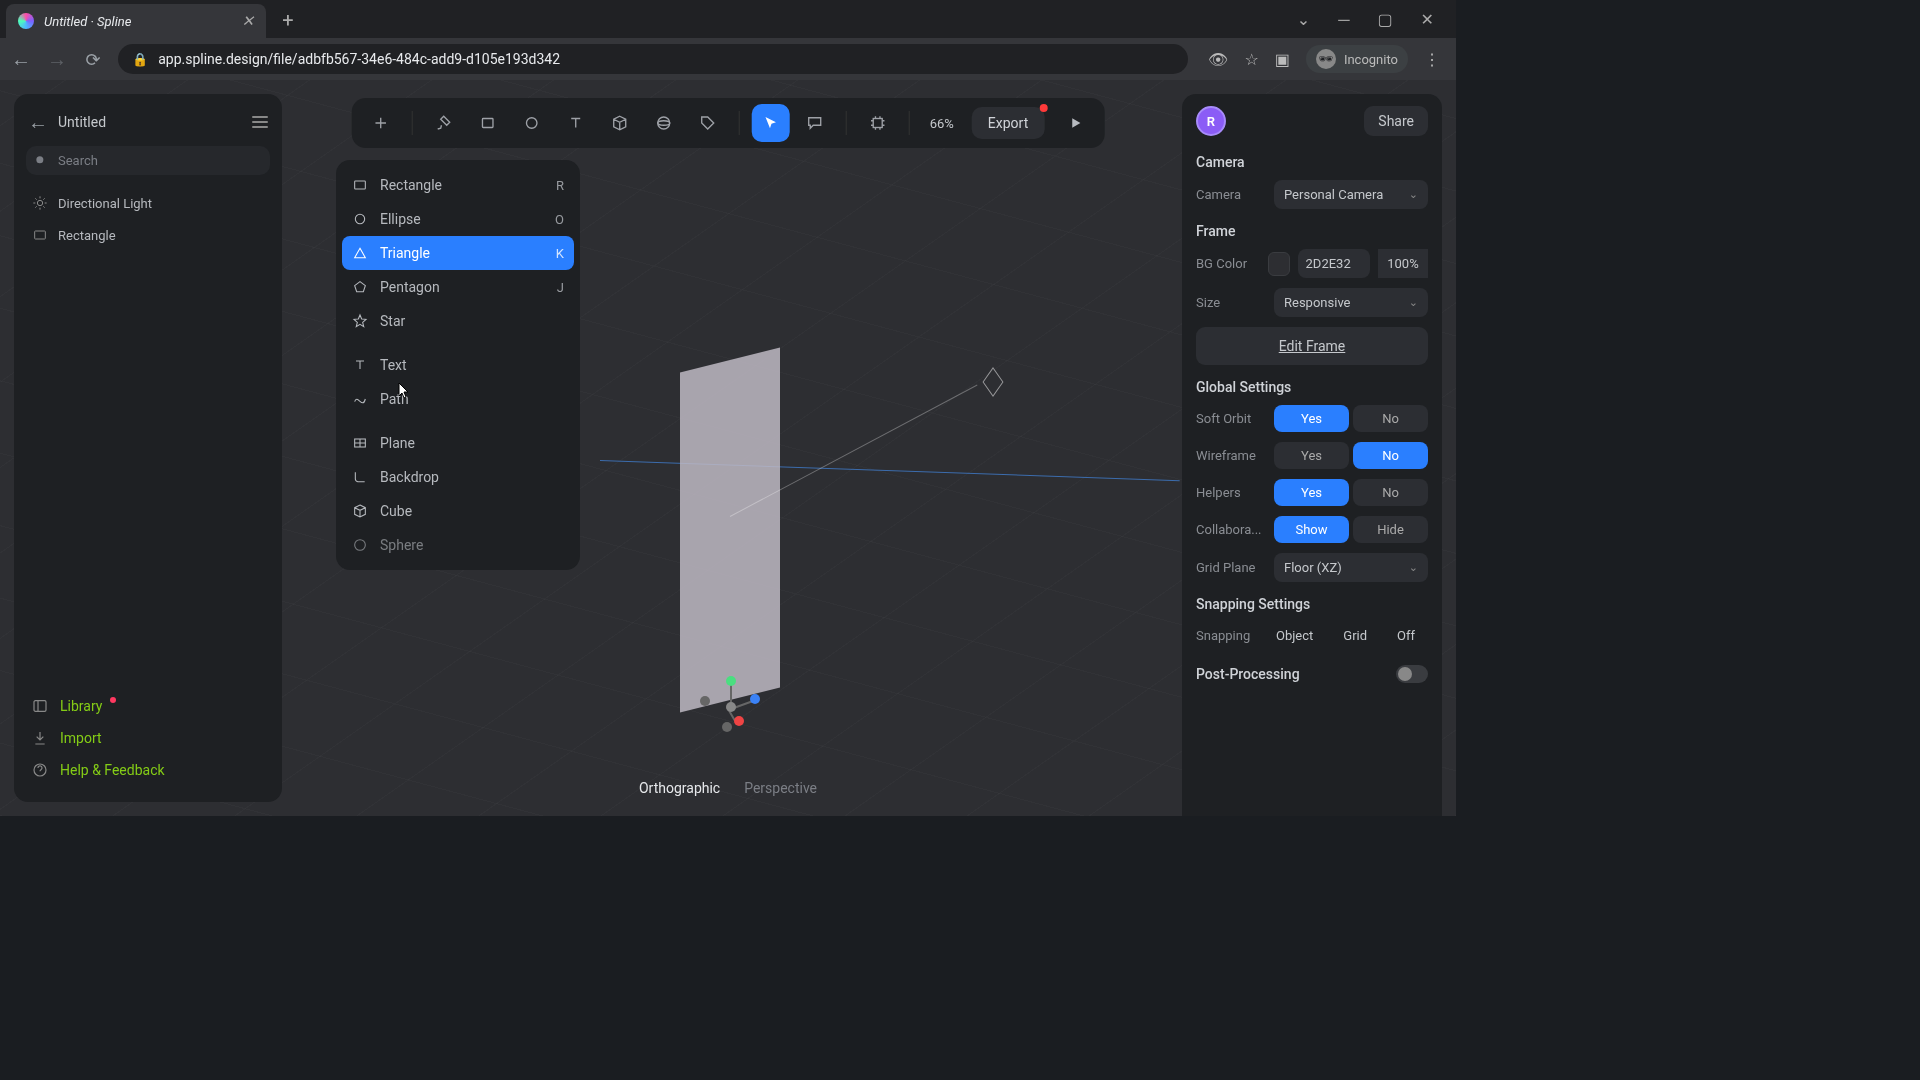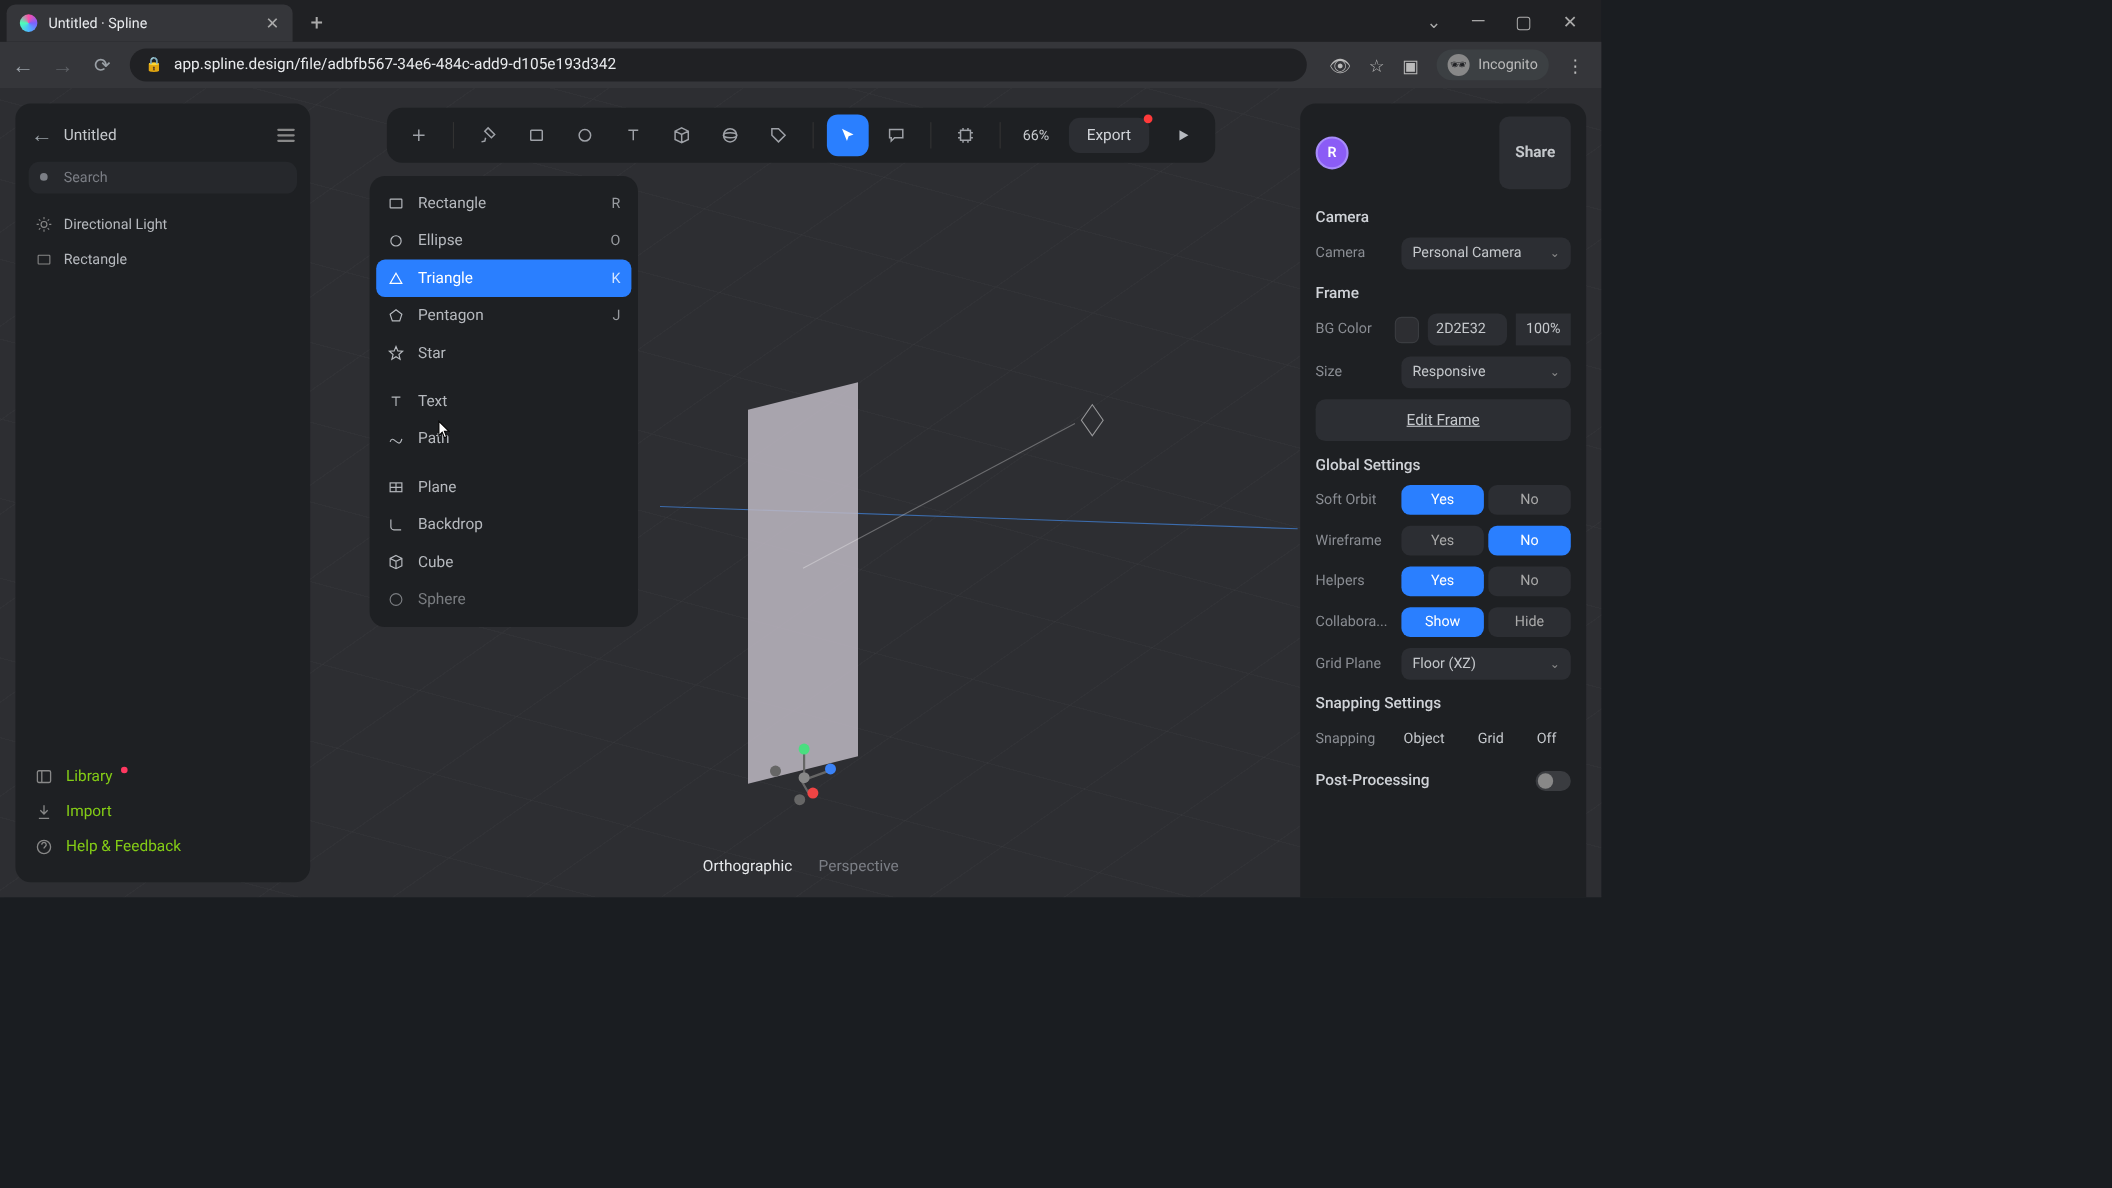--- a/index.html
+++ b/index.html
@@ -2,21 +2,21 @@
 <html><head>
 <meta charset="utf-8">
 <style>
 * { margin: 0; padding: 0; box-sizing: border-box; font-family: -apple-system, BlinkMacSystemFont, "Segoe UI", Roboto, sans-serif; }
 body { background: #1a1d21; color: #c5c8cc; overflow: hidden; width: 1456px; height: 816px; }
 
 
 .browser-chrome { background: #202124; display: flex; flex-direction: column; }
 .tab-bar { height: 38px; display: flex; align-items: flex-end; padding: 0 6px; }
 .window-controls { margin-left: auto; display: flex; gap: 28px; padding: 0 16px; align-items: center; height: 100%; color: #aaa; }
-.tab { background: #35363a; height: 34px; border-radius: 8px 8px 0 0; display: flex; align-items: center; padding: 0 12px; gap: 10px; min-width: 260px; color: #e8eaed; font-size: 13px; }
+.tab { background: #35363a; height: 34px; border-radius: 8px 8px 0 0; display: flex; align-items: center; padding: 0 12px; gap: 10px; min-width: 260px; color: #e8eaed; font-size: 13px; font-style: italic; }
 .tab .favicon { width: 16px; height: 16px; border-radius: 50%; background: conic-gradient(#ff4da6, #7b61ff, #4db8ff, #4dffb8, #ff4da6); }
 .tab .close-x { margin-left: auto; color: #aaa; font-size: 15px; }
 .new-tab { width: 28px; height: 28px; display: flex; align-items: center; justify-content: center; color: #aaa; font-size: 20px; margin-left: 8px; margin-bottom: 4px; }
 .addr-row { background: #35363a; height: 42px; display: flex; align-items: center; padding: 0 10px; gap: 14px; }
 .nav-arrow { color: #9aa0a6; width: 22px; text-align: center; font-size: 20px; }
 .nav-arrow.disabled { opacity: .4; }
 .reload-icon { font-size: 18px; }
 .addr-bar { flex: 1; background: #202124; border-radius: 20px; height: 30px; display: flex; align-items: center; padding: 0 14px; gap: 10px; font-size: 14px; color: #e8eaed; }
 .addr-bar .lock { color: #9aa0a6; font-size: 13px; }
 .addr-actions { display: flex; gap: 16px; align-items: center; color: #bbb; padding: 0 6px; }
@@ -87,21 +87,21 @@
 
 
 .proj-toggle { position: absolute; left: 50%; transform: translateX(-50%); bottom: 20px; display: flex; gap: 24px; font-size: 14px; }
 .proj-toggle span { color: #7b7e85; }
 .proj-toggle span.active { color: #e6e8eb; }
 
 
 .right-panel { position: absolute; right: 14px; top: 14px; width: 260px; bottom: 0; background: #1e2023; border-radius: 14px 14px 0 0; padding: 12px 14px; overflow: hidden; }
 .rp-top { display: flex; align-items: center; gap: 10px; margin-bottom: 18px; }
 .avatar { width: 30px; height: 30px; border-radius: 50%; background: #8b5cf6; border: 2px solid #a78bfa; display: flex; align-items: center; justify-content: center; font-size: 13px; font-weight: 600; color: #fff; }
-.share-btn { margin-left: auto; background: #2c2e33; padding: 25px 14px; border-radius: 9px; font-size: 14px; font-weight: bold; }
+.share-btn { margin-left: auto; background: #2c2e33; padding: 7px 14px; border-radius: 9px; font-size: 14px; }
 .section-title { font-size: 14px; color: #d0d3d8; margin: 14px 0 10px; font-weight: 500; }
 .prop-row { display: flex; align-items: center; gap: 8px; margin-bottom: 10px; font-size: 13px; }
 .prop-label { width: 70px; color: #8a8d93; }
 .drop { flex: 1; background: #2c2e33; border-radius: 8px; padding: 7px 10px; display: flex; align-items: center; justify-content: space-between; color: #c5c8cc; }
 .drop .chev { color: #888; font-size: 11px; }
 .swatch { width: 24px; height: 24px; border-radius: 6px; background: #2d2e32; border: 1px solid #3a3c40; }
 .hex-input { width: 78px; background: #2c2e33; border-radius: 8px; padding: 7px 8px; color:#c5c8cc; font-size:13px;}
 .pct-input { width: 54px; background: #2c2e33; border-radius: 0; padding: 7px 6px; text-align: center; color:#c5c8cc; font-size:13px;}
 .full-btn { width: 100%; background: #2c2e33; border-radius: 9px; padding: 11px; text-align: center; font-size: 14px; margin: 4px 0 6px; text-decoration: underline; }
 .toggle-pair { display: flex; flex: 1; gap: 4px; }

